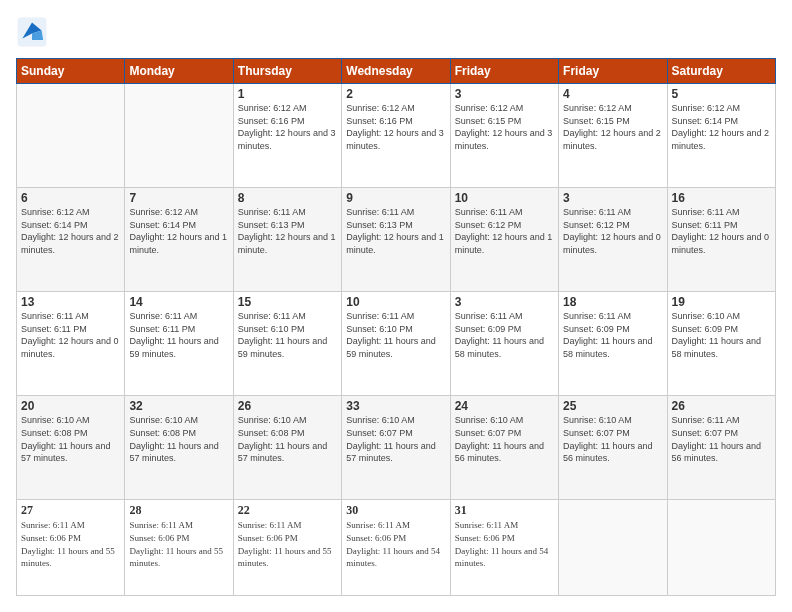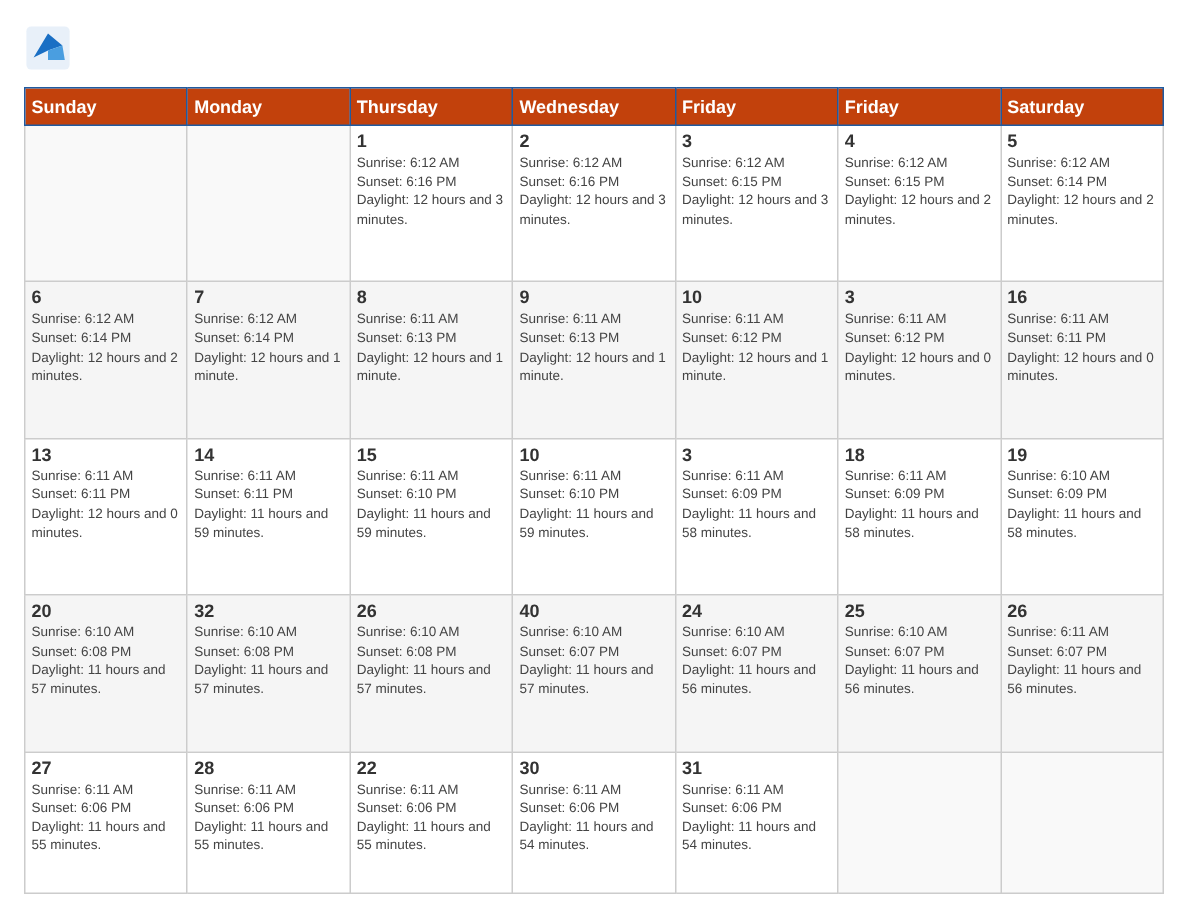--- a/index.html
+++ b/index.html
@@ -74,20 +74,21 @@
     .calendar td {
       border: 1px solid #ccc;
       vertical-align: top;
       padding: 3px 4px;
       font-size: 9.5px;
       color: #333;
       height: 80px;
     }
     .calendar tr:last-child td {
       height: 70px;
+      font-family: Liberation Serif, serif;
     }
     .day-number {
       font-size: 12px;
       font-weight: bold;
       color: #333;
       display: block;
       margin-bottom: 1px;
     }
     .day-info {
       font-size: 9px;
@@ -271,21 +272,21 @@
 Sunset: 6:08 PM
 Daylight: 11 hours and 57 minutes.</div>
           </td>
           <td>
             <span class="day-number">26</span>
             <div class="day-info" style="white-space: pre-line;">Sunrise: 6:10 AM
 Sunset: 6:08 PM
 Daylight: 11 hours and 57 minutes.</div>
           </td>
           <td>
-            <span class="day-number">40</span>
+            <span class="day-number">33</span>
             <div class="day-info" style="white-space: pre-line;">Sunrise: 6:10 AM
 Sunset: 6:07 PM
 Daylight: 11 hours and 57 minutes.</div>
           </td>
           <td>
             <span class="day-number">24</span>
             <div class="day-info" style="white-space: pre-line;">Sunrise: 6:10 AM
 Sunset: 6:07 PM
 Daylight: 11 hours and 56 minutes.</div>
           </td>

